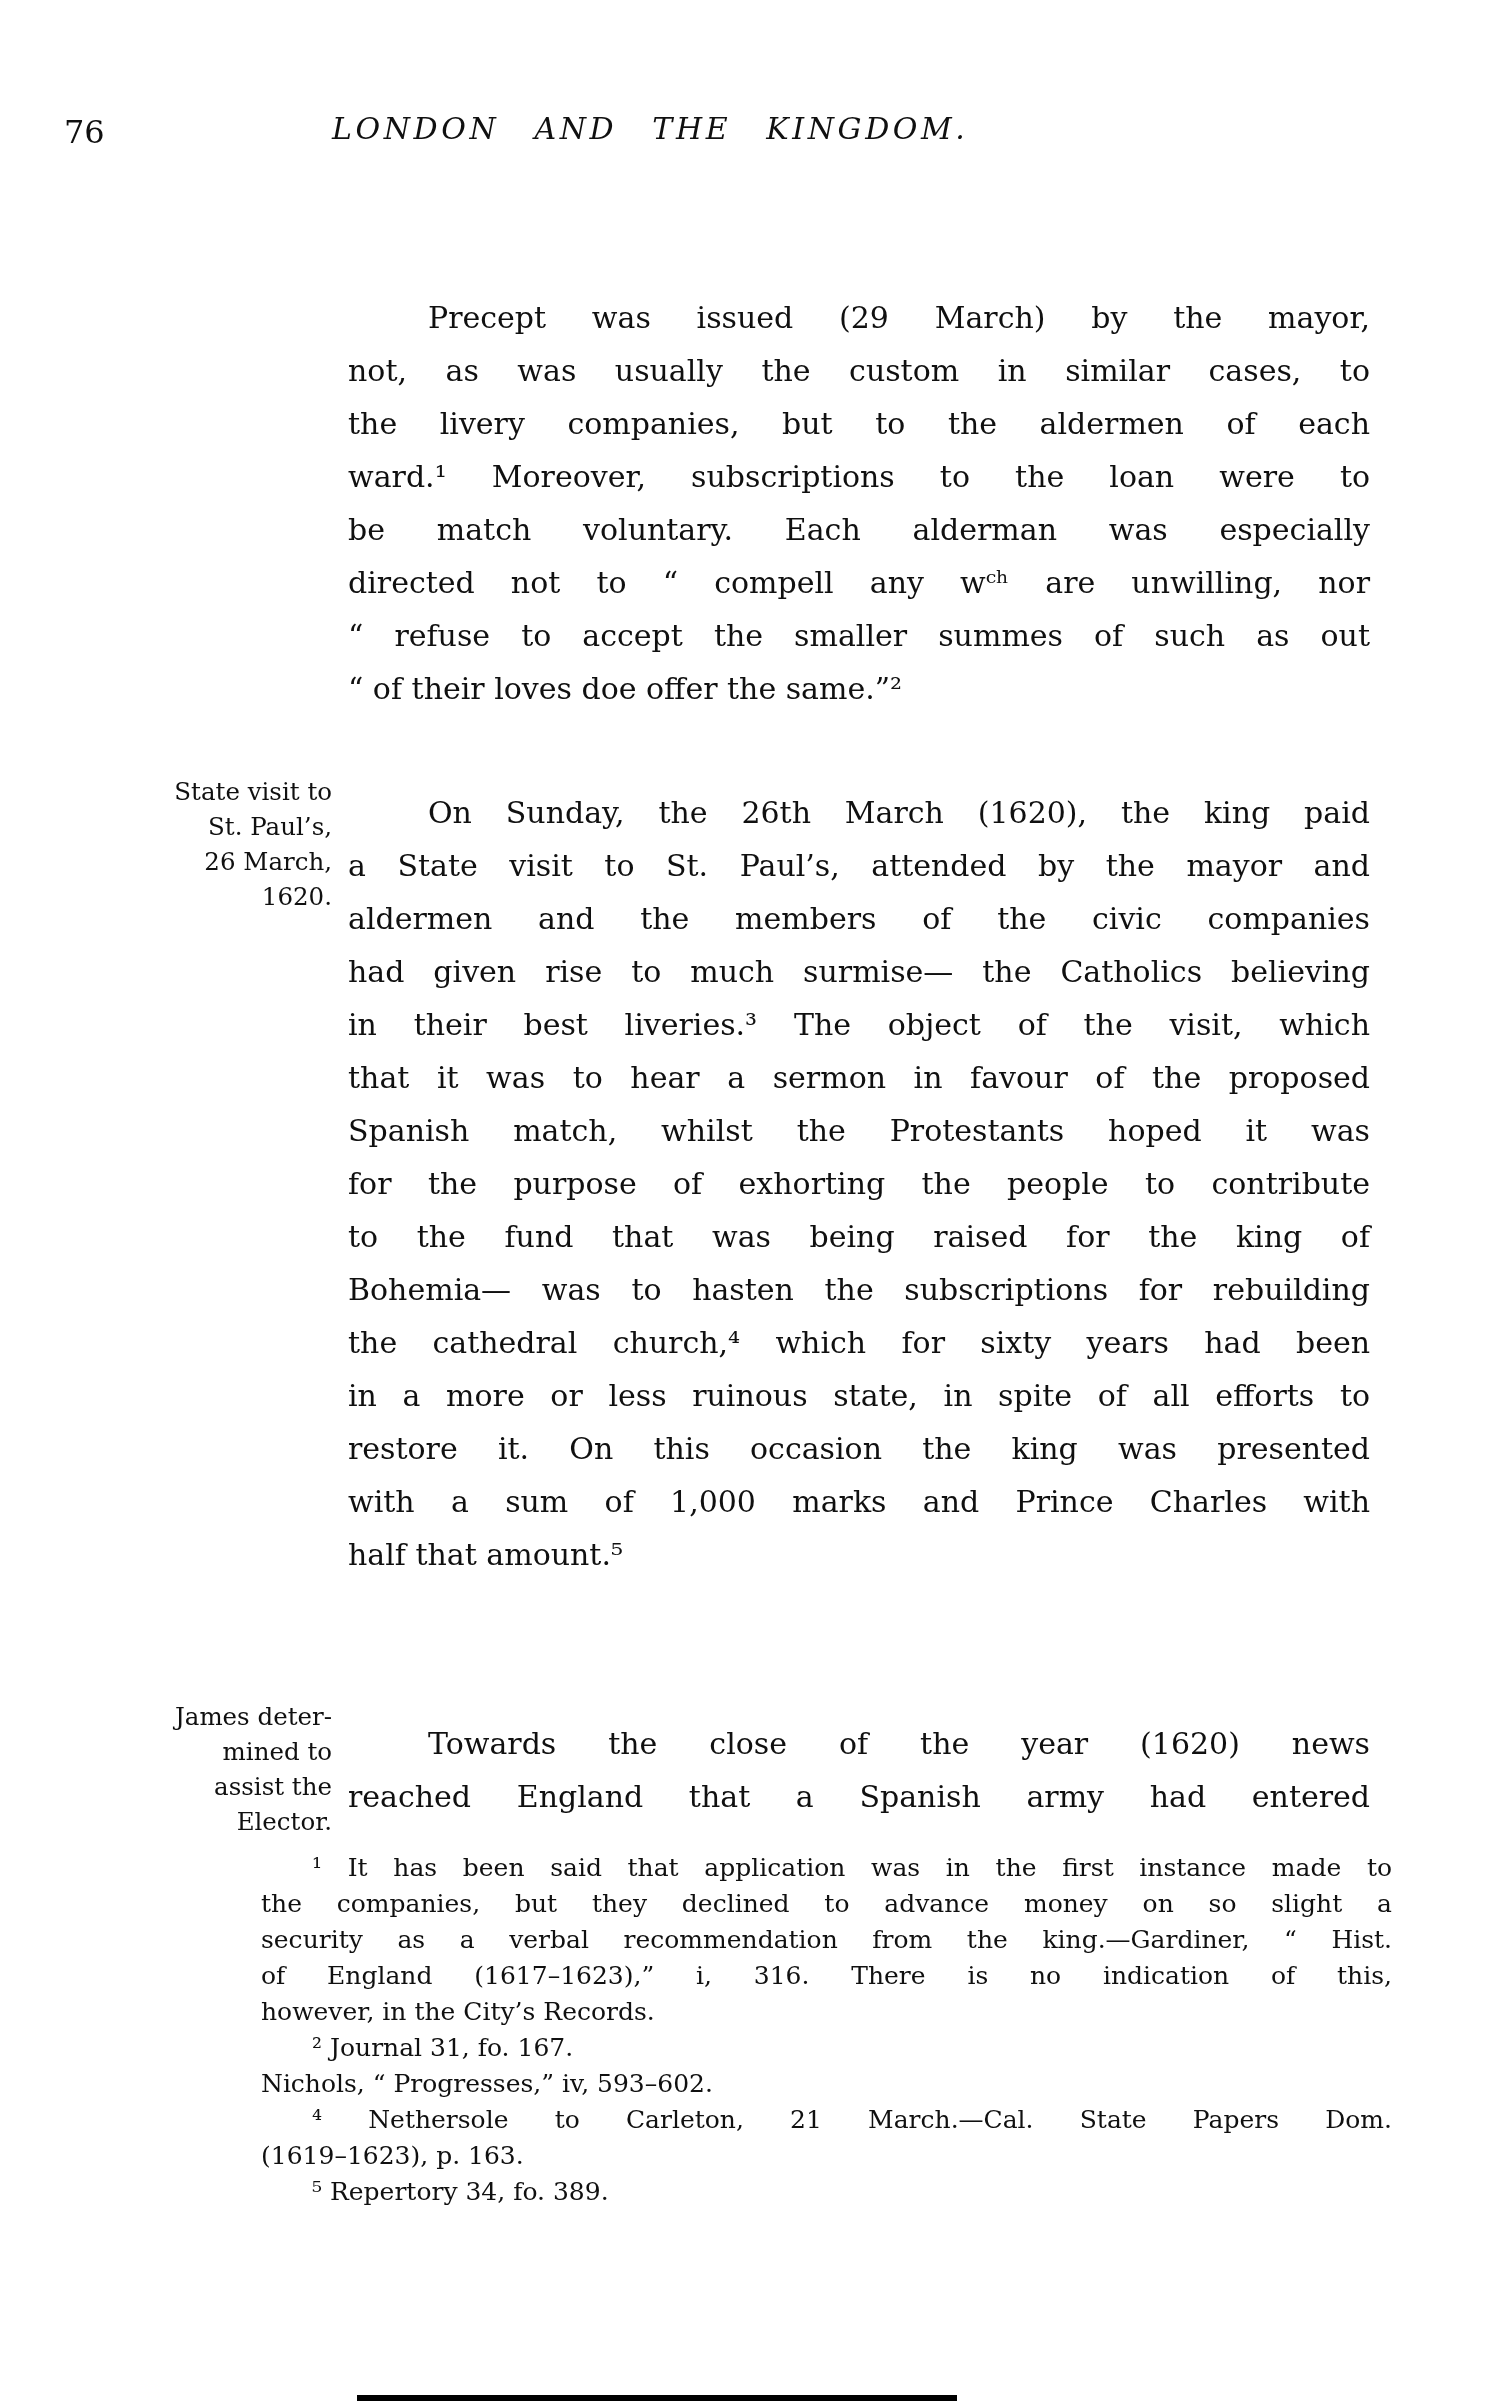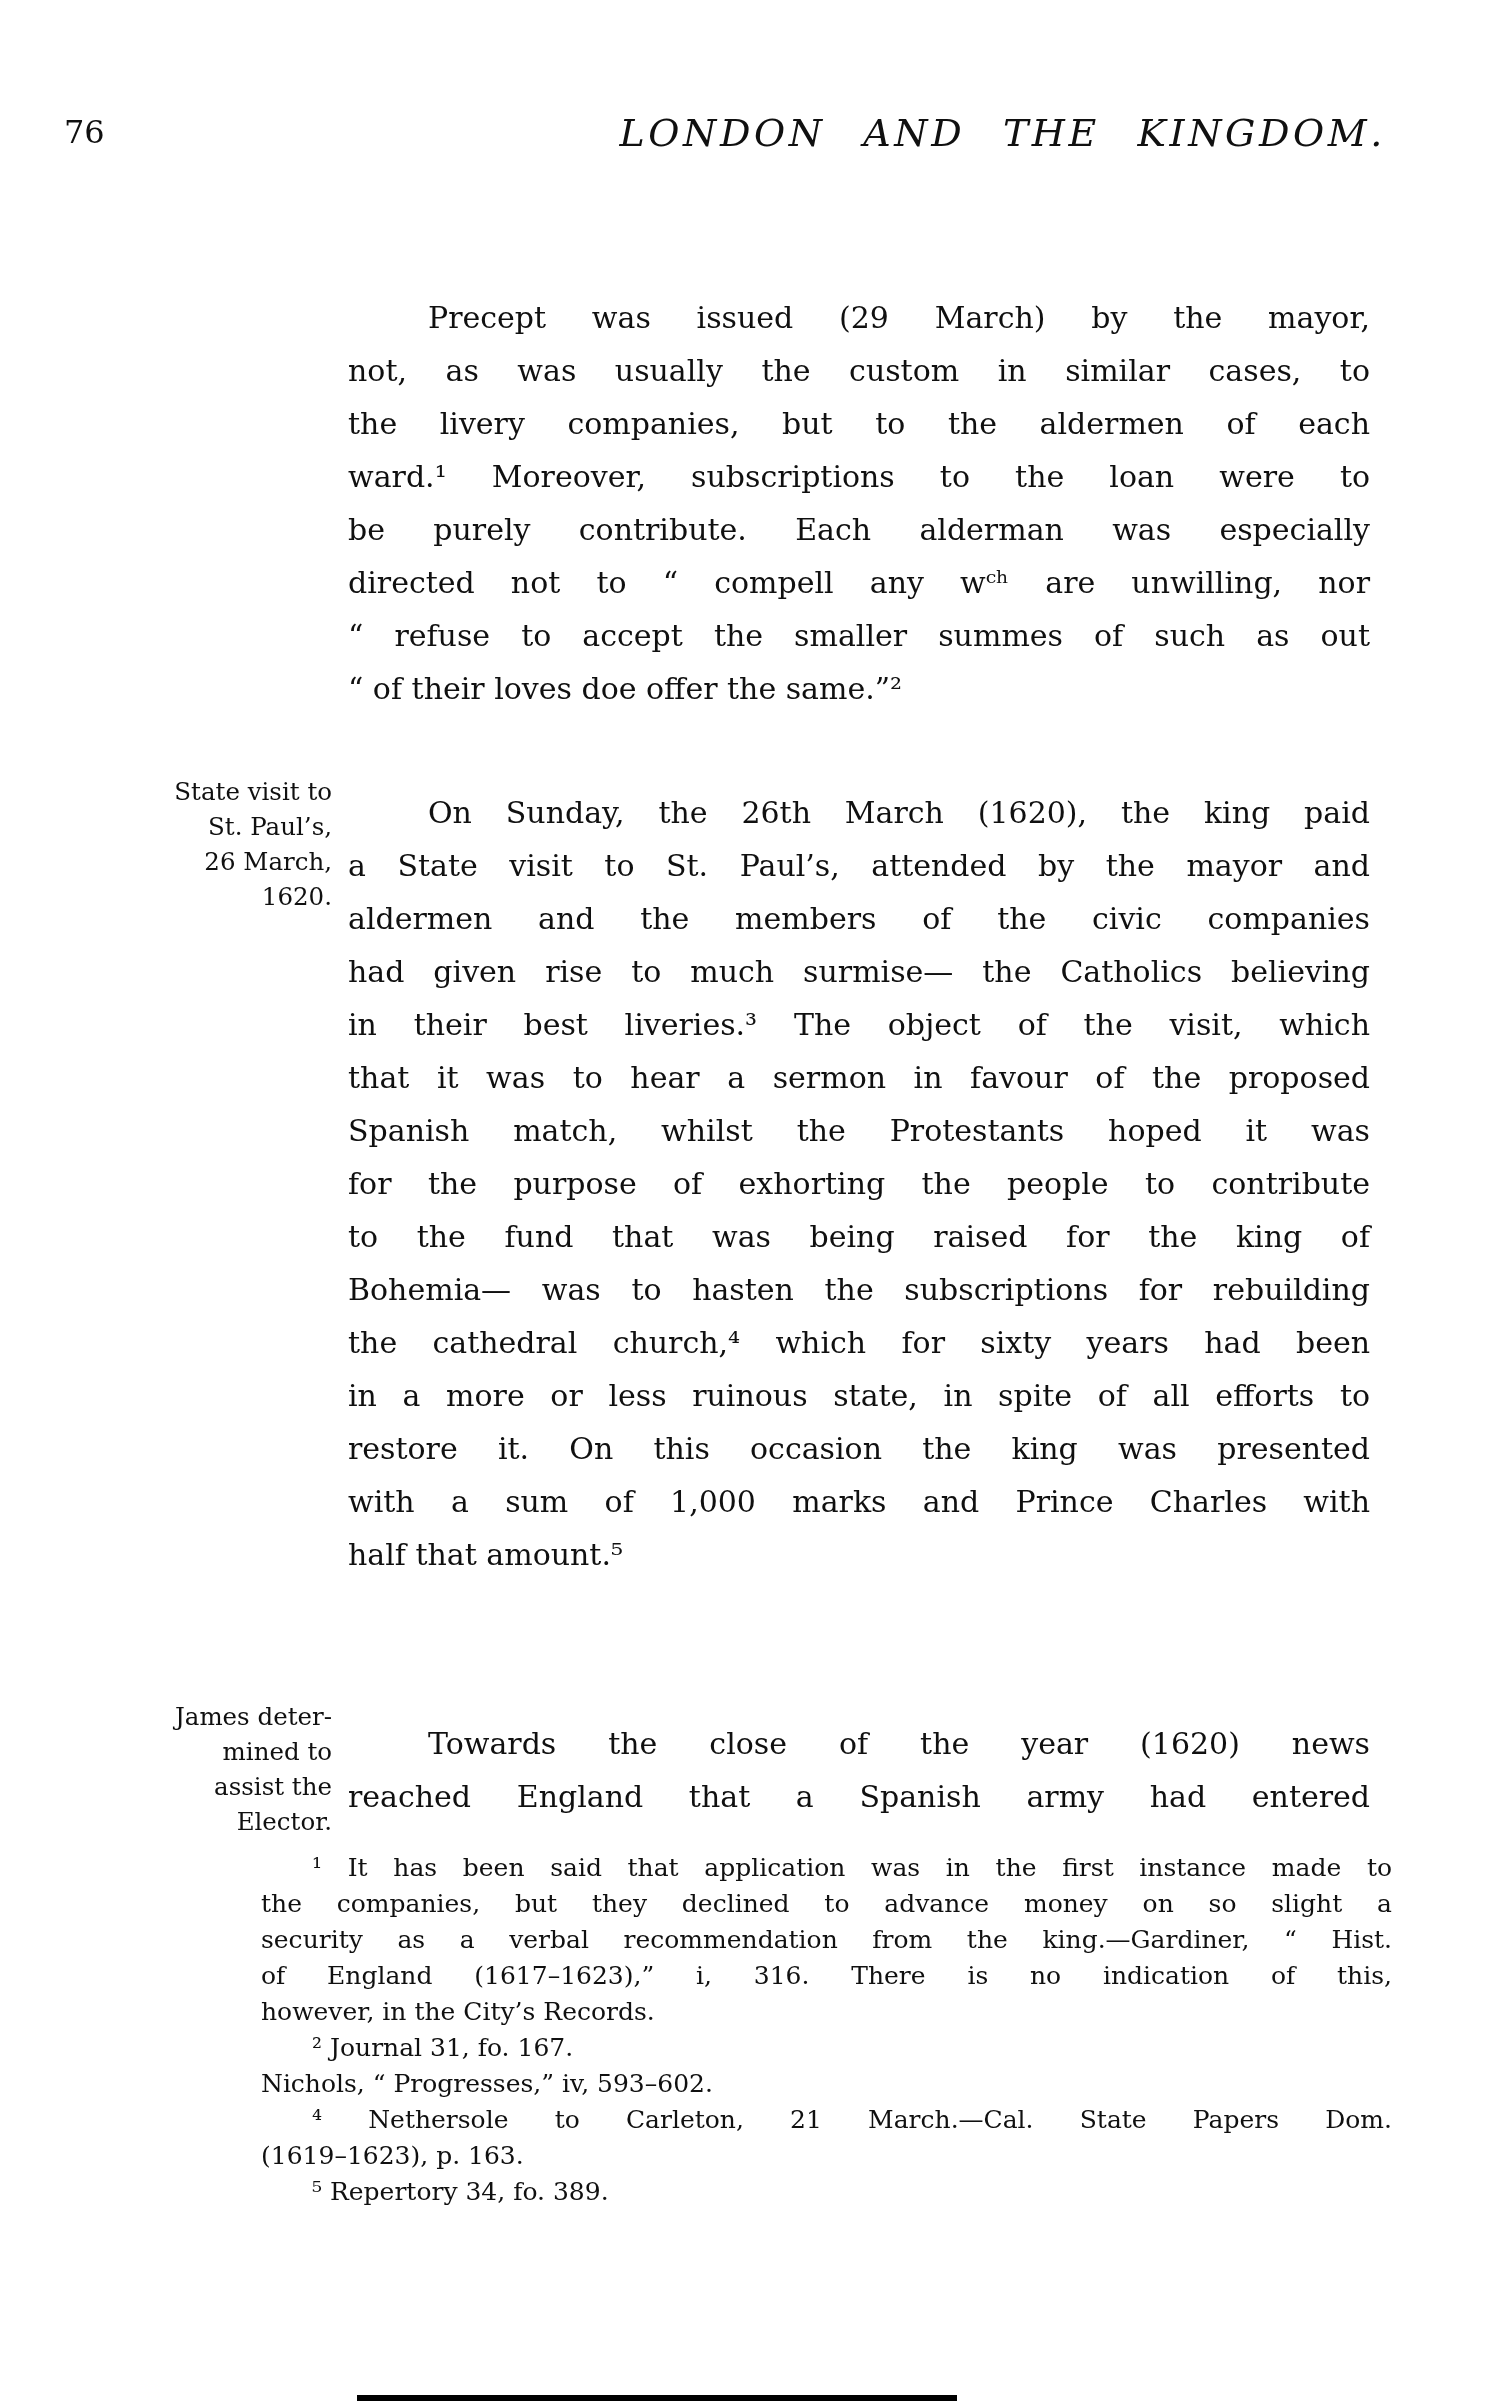--- a/index.html
+++ b/index.html
@@ -12,23 +12,23 @@
     overflow:hidden;
   }
 
   .folio {
     position:absolute; left:64px; top:116px;
     font-size:32px; line-height:1;
   }
 
   .running-title {
     position:absolute; left:332px; top:114px; width:1054px;
-    text-align:right;
+    text-align:left;
     font-style:italic;
-    font-size:38px; line-height:1;
+    font-size:30px; line-height:1;
     letter-spacing:3.6px;
     word-spacing:22px;
   }
 
   .body-col {
     position:absolute; left:332px; top:275px; width:1054px;
     font-size:30px; line-height:53px;
   }
   .para { margin:16px; }
   .para:nth-child(2) { margin-top:71px; }
@@ -85,21 +85,21 @@
       <div class="sline">assist the</div>
       <div class="sline">Elector.</div>
     </div>
 
   <div class="body-col" id="body-col">
       <div class="para">
         <div class="line indent">Precept was issued (29 March) by the mayor,</div>
         <div class="line">not, as was usually the custom in similar cases, to</div>
         <div class="line">the livery companies, but to the aldermen of each</div>
         <div class="line">ward.¹ Moreover, subscriptions to the loan were to</div>
-        <div class="line">be purely contribute. Each alderman was especially</div>
+        <div class="line">be match voluntary. Each alderman was especially</div>
         <div class="line">directed not to “ compell any wᶜʰ are unwilling, nor</div>
         <div class="line">“ refuse to accept the smaller summes of such as out</div>
         <div class="line last">“ of their loves doe offer the same.”²</div>
       </div>
       <div class="para">
         <div class="line indent">On Sunday, the 26th March (1620), the king paid</div>
         <div class="line">a State visit to St. Paul’s, attended by the mayor and</div>
         <div class="line">aldermen and the members of the civic companies</div>
         <div class="line">had given rise to much surmise— the Catholics believing</div>
         <div class="line">in their best liveries.³ The object of the visit, which</div>

